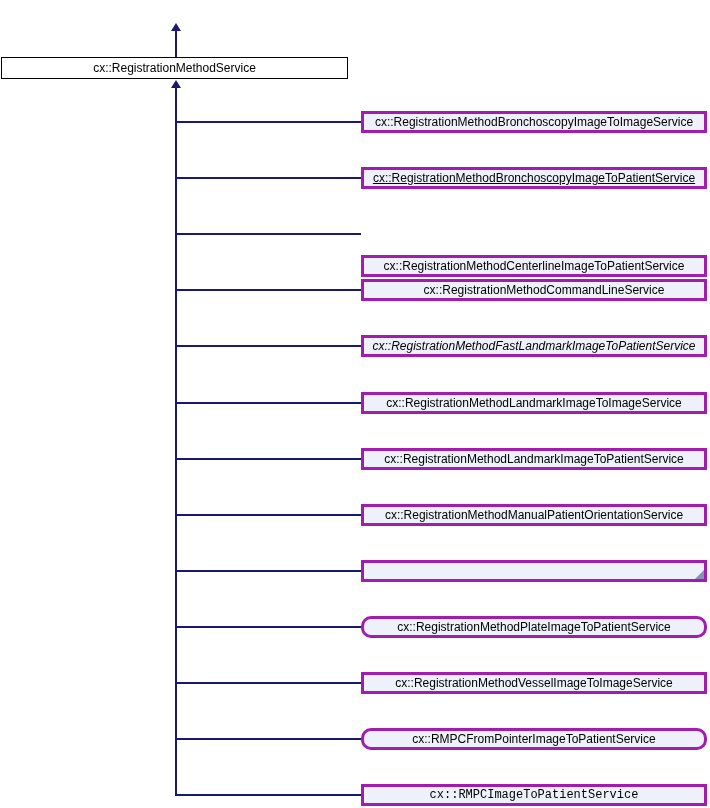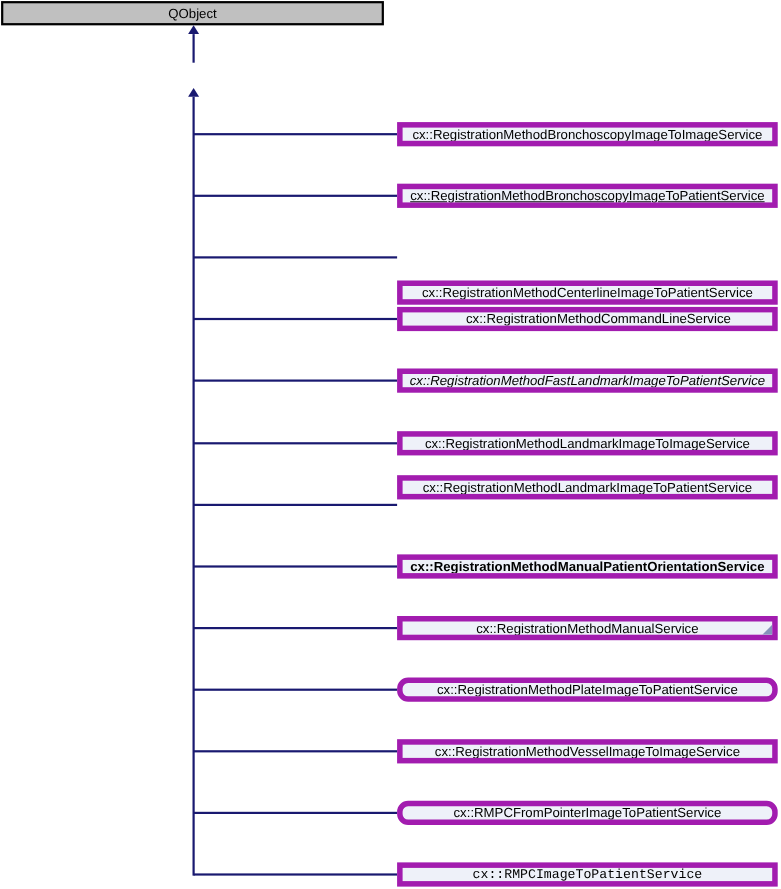--- a/index.html
+++ b/index.html
@@ -22,21 +22,21 @@
     left: 1px; top: 1px; width: 348px; height: 22px;
     background: #c0c0c0; border: 2px solid #000000;
     cursor: default;
   }
   .node-base {
     left: 1px; top: 57px; width: 347px; height: 22px;
     background: #ffffff; border: 1px solid #000000;
   }
   .node-child {
     left: 361px; width: 346px; height: 22px;
-    background: #eef1f9; border: 5px solid #a21caf; align-items: center;
+    background: #eef1f9; border: 3px solid #a21caf; align-items: center;
   }
   .corner-marker {
     position: absolute; right: 0; bottom: 0;
     width: 0; height: 0;
     border-left: 9px solid transparent;
     border-bottom: 9px solid #8592bb;
   }
 
   .edge-v { position: absolute; width: 1.5px; background: #191970; }
   .edge-h { position: absolute; height: 1.5px; background: #191970; }
@@ -49,27 +49,27 @@
   #edge1-arrow { left: 171px; top: 23px; }
   #edge1-line  { left: 175px; top: 31px; height: 26px; }
   #edge2-arrow { left: 171px; top: 80px; }
   #trunk-line  { left: 175px; top: 88px; height: 708px; }
 </style>
 </head>
 <body>
 
 <div id="canvas">
 
-  <div class="node node-root">
-    <span>QObject</span>
-  </div>
 
   <div class="arrow-up" id="edge1-arrow"></div>
   <div class="edge-v" id="edge1-line"></div>
 
+  <div class="node node-base">
+    <span>cx::RegistrationMethodService</span>
+  </div>
 
   <div class="arrow-up" id="edge2-arrow"></div>
   <div class="edge-v" id="trunk-line"></div>
 
   <div id="children-layer">
       <div class="edge-h" style="left: 176px; top: 121.25px; width: 185px;"></div>
       <div class="node node-child" style="top: 111px;">
         <span>cx::RegistrationMethodBronchoscopyImageToImageService</span>
       </div>
       <div class="edge-h" style="left: 176px; top: 177.25px; width: 185px;"></div>
@@ -86,30 +86,29 @@
       </div>
       <div class="edge-h" style="left: 176px; top: 345.25px; width: 185px;"></div>
       <div class="node node-child" style="top: 335px; font-style: italic;">
         <span>cx::RegistrationMethodFastLandmarkImageToPatientService</span>
       </div>
       <div class="edge-h" style="left: 176px; top: 402.25px; width: 185px;"></div>
       <div class="node node-child" style="top: 392px;">
         <span>cx::RegistrationMethodLandmarkImageToImageService</span>
       </div>
       <div class="edge-h" style="left: 176px; top: 458.25px; width: 185px;"></div>
-      <div class="node node-child" style="top: 432px;">
+      <div class="node node-child" style="top: 448px;">
         <span>cx::RegistrationMethodLandmarkImageToPatientService</span>
       </div>
       <div class="edge-h" style="left: 176px; top: 514.25px; width: 185px;"></div>
-      <div class="node node-child" style="top: 504px; font-weight: bold;">
+      <div class="node node-child" style="top: 504px;">
         <span>cx::RegistrationMethodManualPatientOrientationService</span>
       </div>
       <div class="edge-h" style="left: 176px; top: 570.25px; width: 185px;"></div>
       <div class="node node-child" style="top: 560px;">
-        <span>cx::RegistrationMethodManualService</span>
         <div class="corner-marker"></div>
       </div>
       <div class="edge-h" style="left: 176px; top: 626.25px; width: 185px;"></div>
       <div class="node node-child" style="top: 616px; border-radius: 10px;">
         <span>cx::RegistrationMethodPlateImageToPatientService</span>
       </div>
       <div class="edge-h" style="left: 176px; top: 682.25px; width: 185px;"></div>
       <div class="node node-child" style="top: 672px;">
         <span>cx::RegistrationMethodVesselImageToImageService</span>
       </div>

